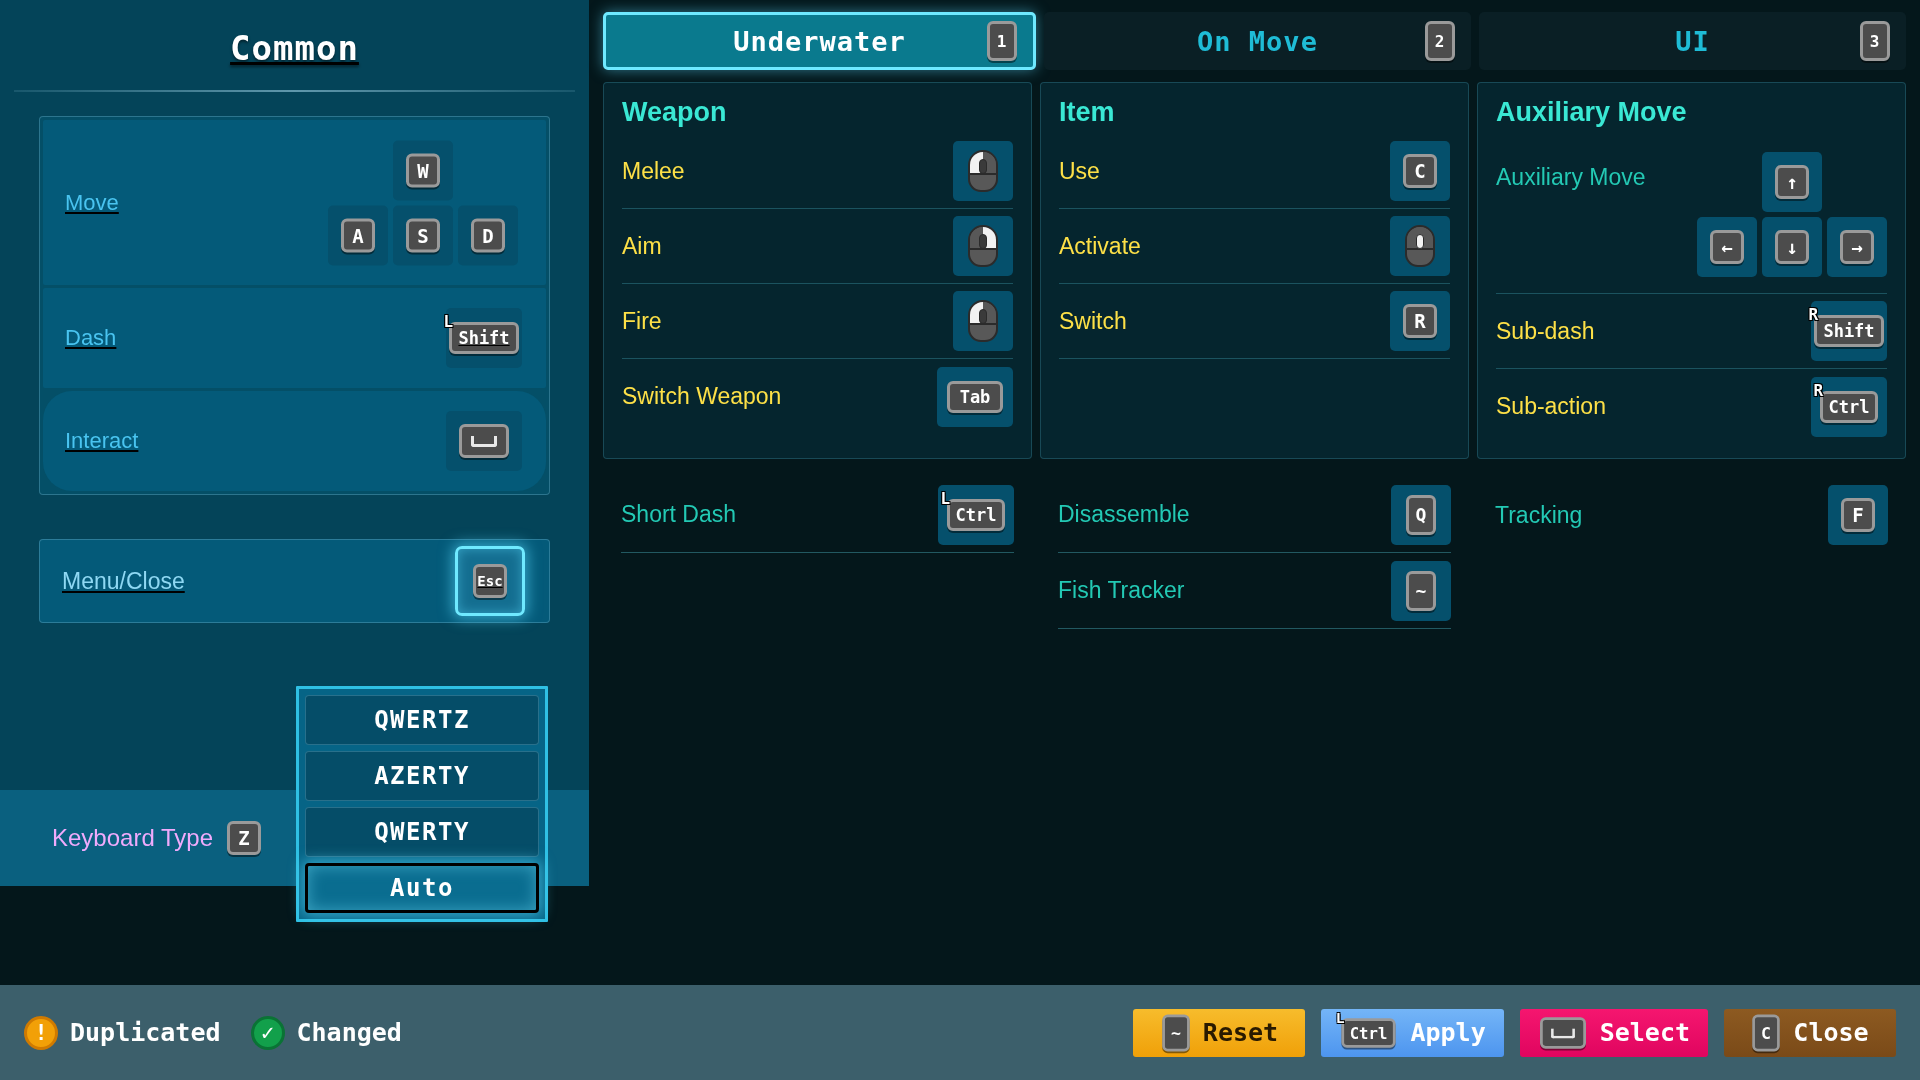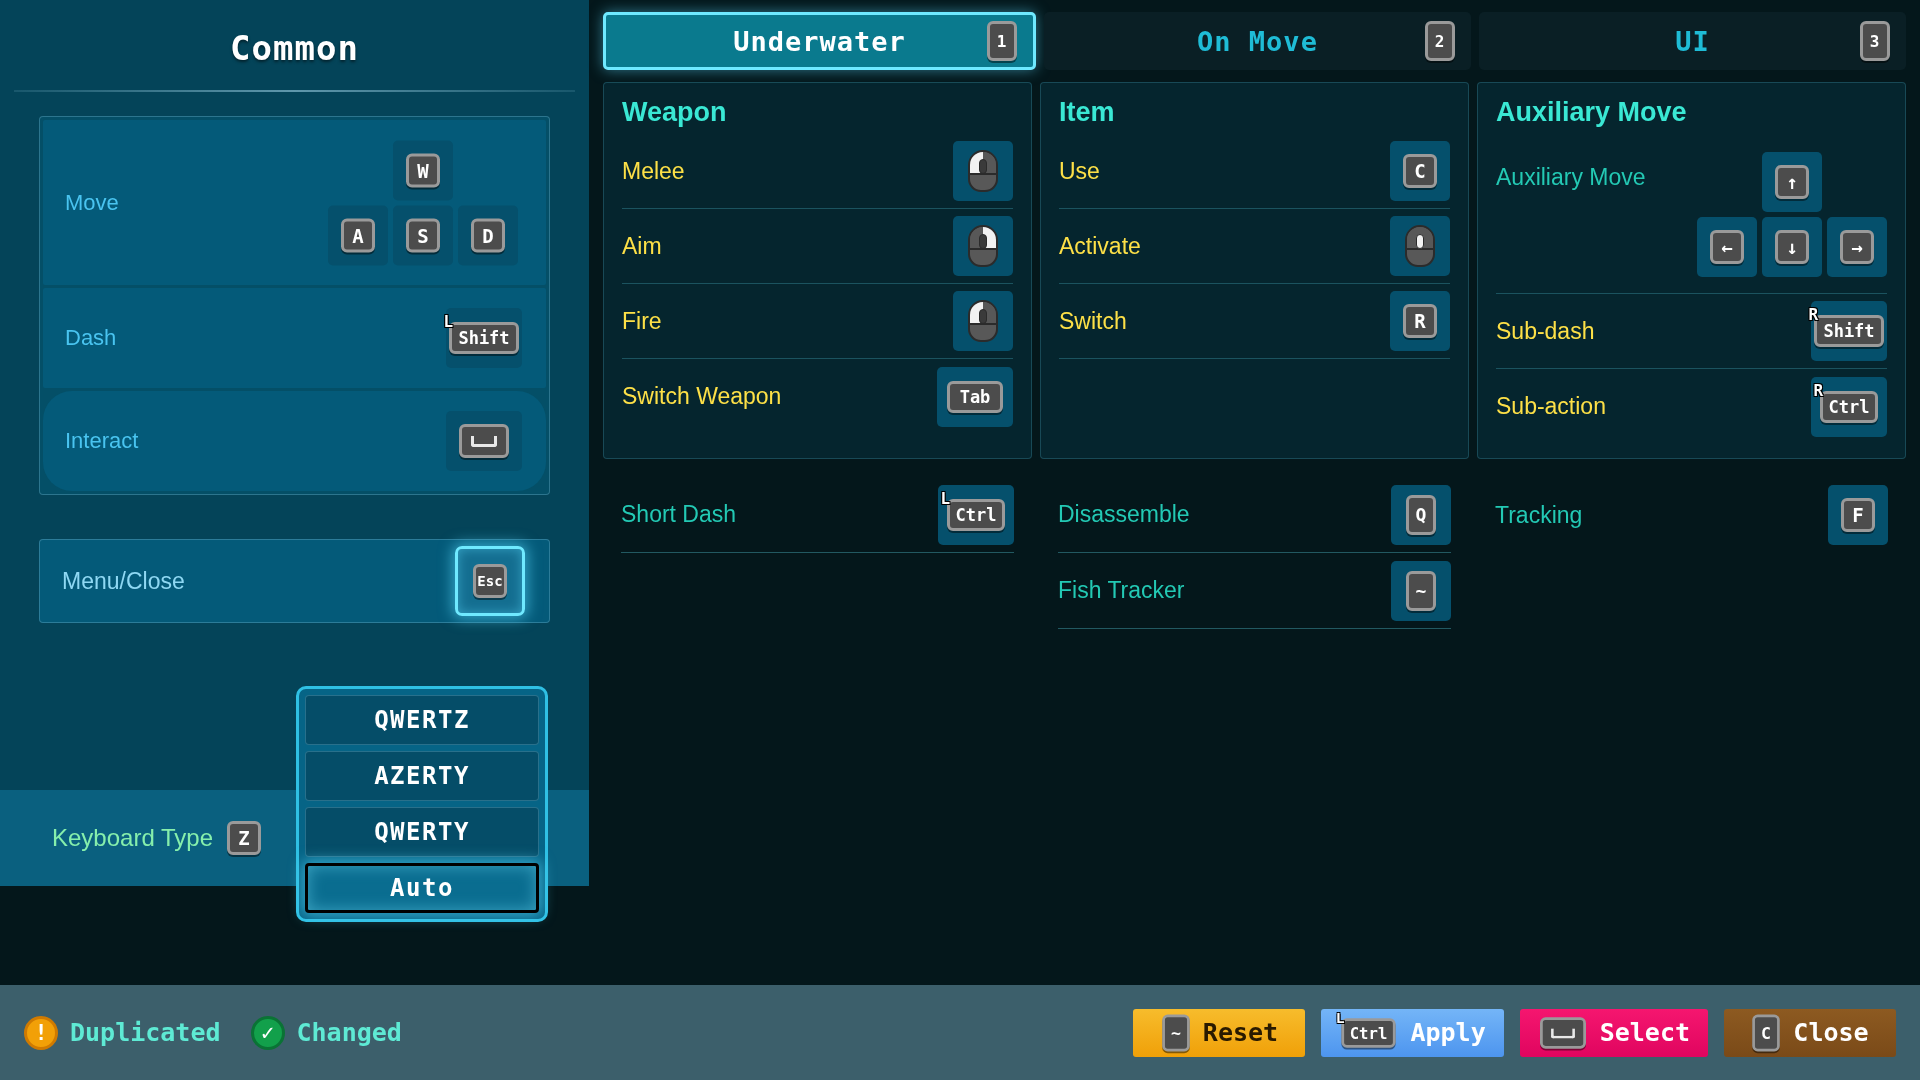--- a/index.html
+++ b/index.html
@@ -8,20 +8,21 @@
     background: #061b1f;
     font-family: "Liberation Sans", sans-serif;
     overflow: hidden;
   }
   #root { position: relative; width: 1920px; height: 1080px; background: #04171b; }
 
   
   .left-panel {
     position: absolute; left: 0; top: 0; width: 589px; height: 886px;
     background: #044459;
+    text-decoration: underline;
   }
   .left-title {
     text-align: center; color: #ffffff; font-size: 34px; letter-spacing: 1px;
     font-weight: bold; padding-top: 28px; font-family: "DejaVu Sans Mono", monospace;
     text-shadow: 0 2px 3px rgba(0,0,0,.5);
   }
   .left-divider {
     margin: 22px 14px 0 14px; height: 2px;
     background: linear-gradient(to right, rgba(140,200,220,.15), rgba(170,220,240,.55), rgba(140,200,220,.15));
   }
@@ -60,39 +61,39 @@
   .sel-ring {
     border: 3px solid #6fe9ff; border-radius: 7px; padding: 2px;
     box-shadow: 0 0 14px 3px rgba(90,220,255,.55), inset 0 0 12px rgba(90,220,255,.45);
     background: rgba(60,160,200,.30);
   }
   .sel-ring .keyslot { background: transparent; }
 
   
   .kb-dropdown {
     position: absolute; left: 296px; top: 686px; width: 252px;
-    background: #066486; border: 3px solid #2fc0e4; border-radius: 10px;
+    background: #066486; border: 3px solid #2fc0e4; border-radius: 1px;
     padding: 6px; z-index: 30;
   }
   .kb-opt {
     height: 50px; background: #054d68; border-radius: 4px;
     display: flex; align-items: center; justify-content: center;
     color: #ffffff; font-size: 24px; font-weight: bold; letter-spacing: 1.5px;
     font-family: "DejaVu Sans Mono", monospace; margin-bottom: 6px;
     border: 1px solid rgba(150,220,245,.25);
   }
   .kb-opt.sel {
     border: 3px solid #000000; background: #0a6d90; margin-bottom: 0;
     box-shadow: 0 0 14px 3px rgba(90,220,255,.55), inset 0 0 16px rgba(120,230,255,.45);
   }
   .kb-type-bar {
     position: absolute; left: 0; bottom: 0; width: 589px; height: 96px;
     background: #0a607f; display: flex; align-items: center; padding-left: 52px;
   }
-  .kb-type-bar .label { color: #86efac; font-size: 24px; }
+  .kb-type-bar .label { color: #f0abfc; font-size: 24px; }
   .kb-type-bar .kb-badge { margin-left: 14px; }
 
   
   .right { position: absolute; left: 589px; top: 0; width: 1331px; height: 985px; background: #04171b; }
   .tabs { display: flex; gap: 8px; padding: 12px 14px 0 14px; }
   .tab {
     flex: 1; height: 58px; background: #0a1f25; border-radius: 5px;
     display: flex; align-items: center; justify-content: center; position: relative;
     color: #1fbcd6; font-size: 27px; font-weight: bold; letter-spacing: 1px;
     font-family: "DejaVu Sans Mono", monospace;
@@ -177,21 +178,21 @@
   .mouse .mwheel.on { background: #f2f2f2; }
 
   
   .bottom {
     position: absolute; left: 0; bottom: 0; width: 1920px; height: 95px;
     background: #3c5f6b; display: flex; align-items: center;
   }
   .legend { display: flex; align-items: center; gap: 30px; padding-left: 24px; }
   .legend-item { display: flex; align-items: center; gap: 12px; }
   .legend-item .ltext {
-    color: #5eead4; font-size: 25px; font-weight: bold;
+    color: #ffffff; font-size: 25px; font-weight: bold;
     font-family: "DejaVu Sans Mono", monospace;
   }
   .circ-icon {
     width: 34px; height: 34px; border-radius: 50%;
     display: flex; align-items: center; justify-content: center;
     font-size: 22px; font-weight: bold; color: #ffffff;
     font-family: "DejaVu Sans Mono", monospace;
   }
   .circ-dup { background: #f2a007; border: 3px solid #d07a00; }
   .circ-chg { background: #12a04b; border: 3px solid #0a7335; }

